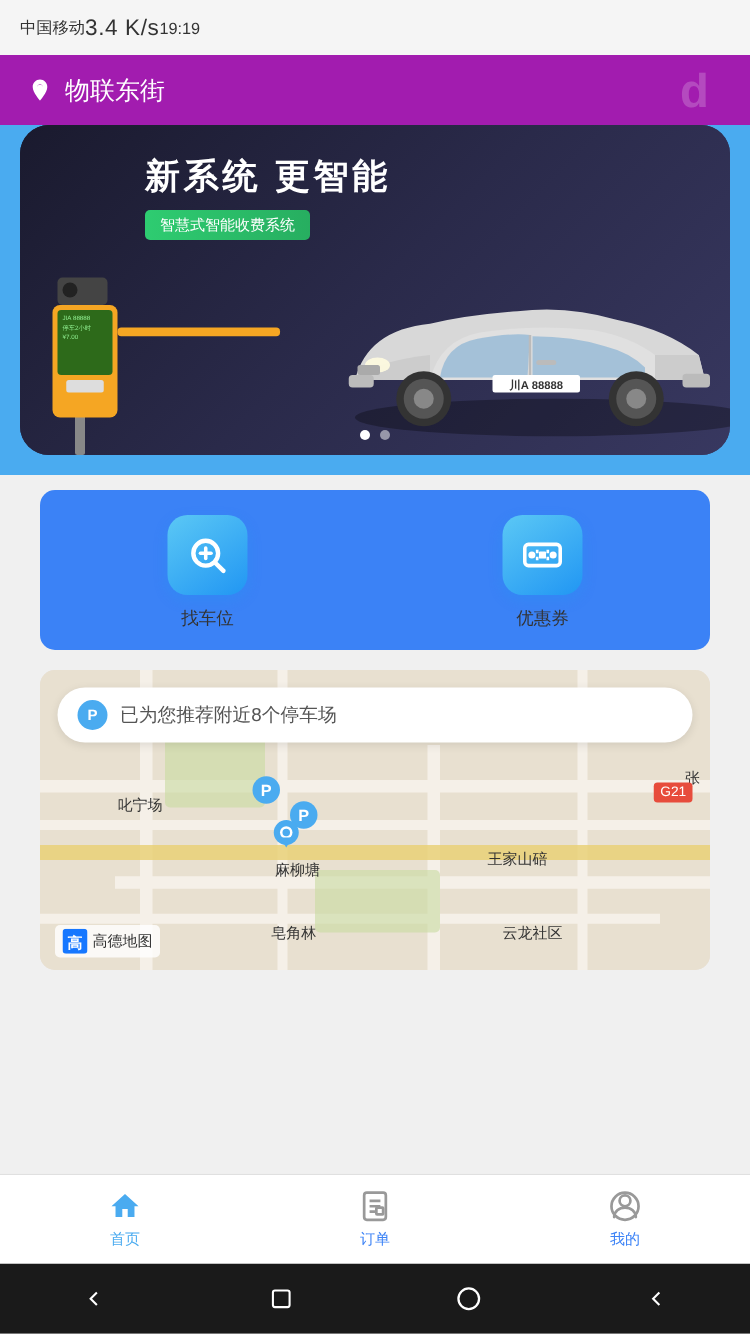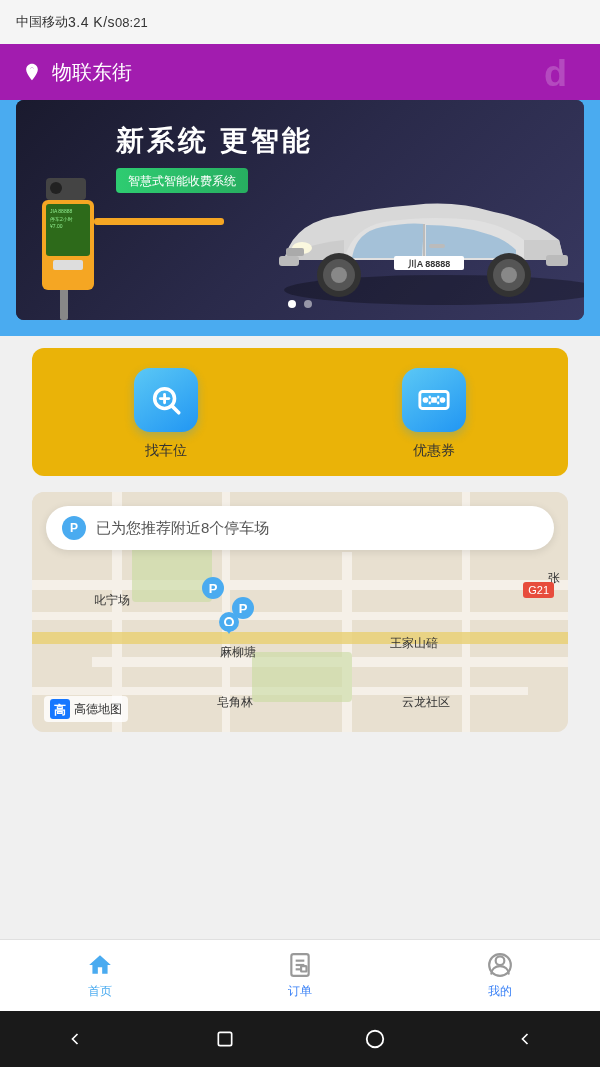--- a/index.html
+++ b/index.html
@@ -17,21 +17,21 @@
       width: 100%;
       height: 44px;
       background: #f5f5f5;
       display: flex;
       align-items: center;
       padding: 0 16px;
       font-size: 13px;
       color: #333;
     }
     .status-left { font-size: 13px; color: #333; }
-    .status-center { font-size: 14px; color: #333; letter-spacing: 0.5px; }
+    .status-center { font-size: 18px; color: #333; letter-spacing: 0.5px; }
     .status-right { font-size: 13px; color: #333; display: flex; align-items: center; gap: 3px; }
 
     
     .header {
       width: 100%;
       height: 56px;
       background: #a21caf;
       display: flex;
       align-items: center;
       padding: 0 20px;
@@ -54,22 +54,22 @@
     }
 
     
     .banner-container {
       width: 100%;
       padding: 0 16px 16px 16px;
       background: #4AABF0;
     }
     .banner {
       width: 100%;
-      height: 220px;
-      border-radius: 8px;
+      height: 264px;
+      border-radius: 23px;
       overflow: hidden;
       position: relative;
       background: linear-gradient(135deg, #1a1a2e 0%, #2d2d4e 40%, #3a3a5e 100%);
     }
     
     .banner-dots {
       position: absolute;
       bottom: 12px;
       left: 50%;
       transform: translateX(-50%);
@@ -80,21 +80,21 @@
       width: 8px;
       height: 8px;
       border-radius: 50%;
     }
     .dot-active { background: white; }
     .dot-inactive { background: rgba(255,255,255,0.5); }
 
     
     .quick-actions {
       width: 100%;
-      background: #eab308;
+      background: #3b82f6;
       border-radius: 12px;
       margin: 12px 16px;
       width: calc(100% - 32px);
       padding: 20px 0 16px 0;
       display: flex;
       justify-content: space-around;
       align-items: center;
     }
     .action-item {
       display: flex;
@@ -256,21 +256,21 @@
       cursor: pointer;
     }
   </style>
 </head>
 <body>
 
 <div class="status-bar">
   <span class="status-left">中国移动</span>
   <span class="status-center">3.4 K/s</span>
   <span class="status-right">
-    <span>08:21</span>
+    <span>19:19</span>
   </span>
 </div>
 
 <div class="header">
   <div class="header-location">
     <div class="location-icon-circle">
       <svg width="20" height="20" viewBox="0 0 24 24" fill="white">
         <circle cx="12" cy="10" r="3" fill="white"></circle>
         <path d="M12 2C8.13 2 5 5.13 5 9c0 5.25 7 13 7 13s7-7.75 7-13c0-3.87-3.13-7-7-7zm0 9.5c-1.38 0-2.5-1.12-2.5-2.5s1.12-2.5 2.5-2.5 2.5 1.12 2.5 2.5-1.12 2.5-2.5 2.5z" fill="white"></path>
       </svg>

